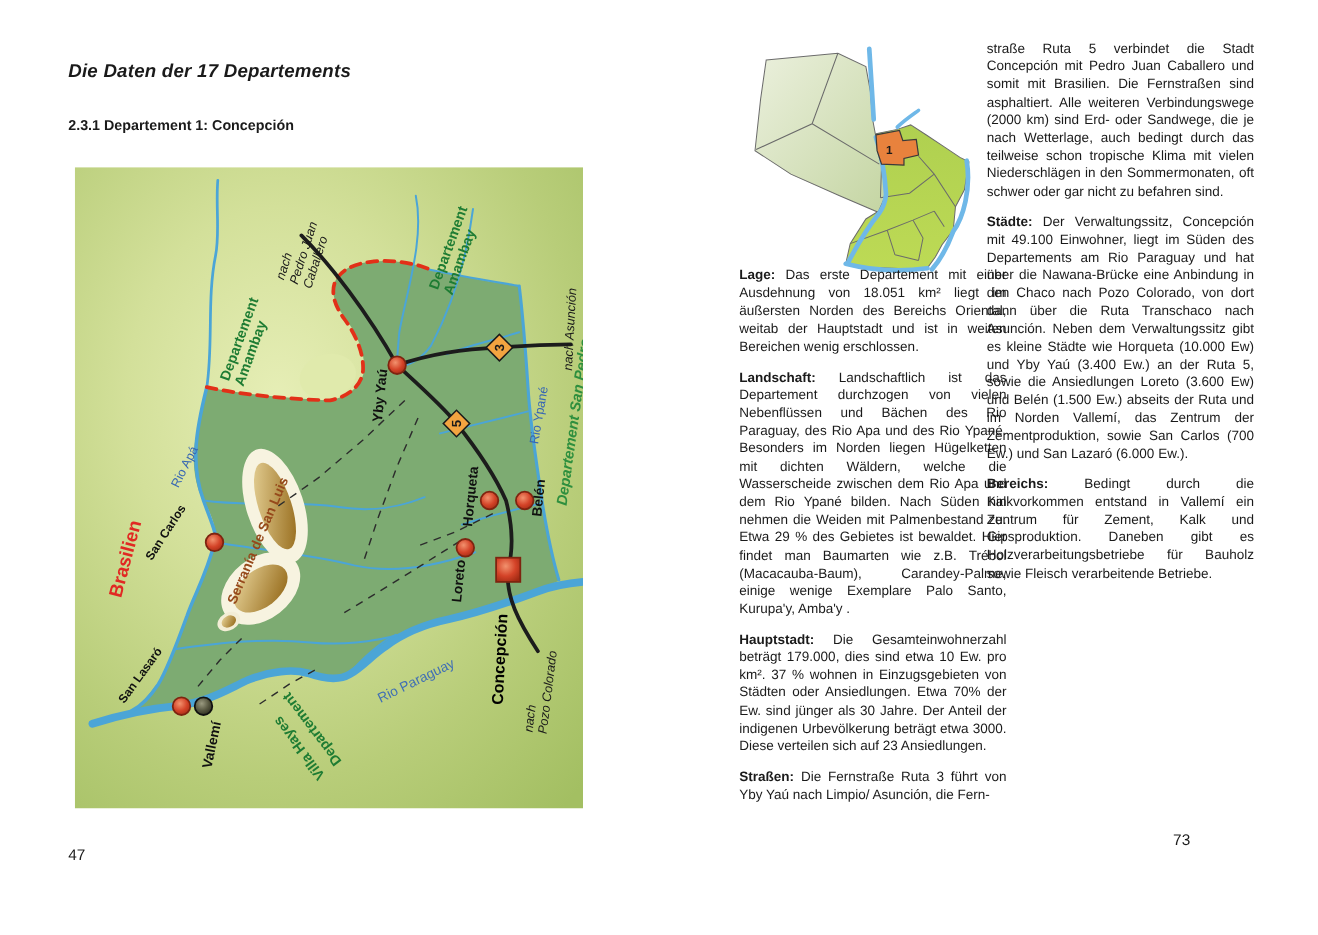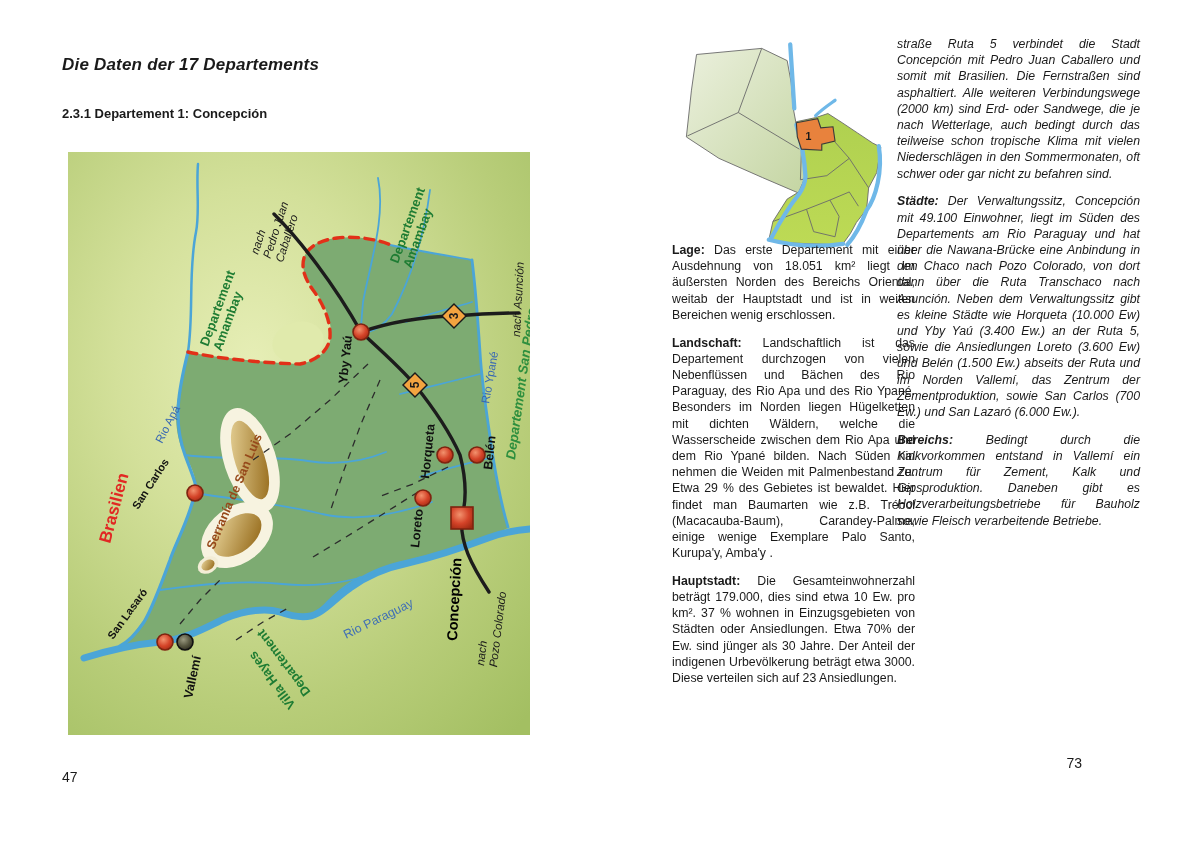--- a/index.html
+++ b/index.html
@@ -10,21 +10,21 @@
   .title{position:absolute;left:62px;top:55px;font-size:17px;font-weight:bold;letter-spacing:.2px;font-style:italic;}
   .subtitle{position:absolute;left:62px;top:106px;font-size:13px;font-weight:bold;}
   .map-wrap{position:absolute;left:68px;top:152px;width:462px;height:583px;}
   .pagenum-left{position:absolute;left:62px;top:769px;font-size:14px;}
   .pagenum-right{position:absolute;left:1034px;top:755px;width:48px;text-align:right;font-size:14px;}
 
   
   .locator{position:absolute;left:666px;top:27px;width:224px;height:224px;}
   .col{position:absolute;width:243px;font-size:12.3px;line-height:16.2px;text-align:justify;}
   .col-middle{left:648px;top:242px;margin-left:24px;}
-  .col-right{left:897px;top:36px;font-style:italic;}
+  .col-right{left:897px;top:36px;}
   .para{margin:0 0 11.5px 0;}
   .para b{font-weight:bold;}
 
   
   svg text{font-family:"Liberation Sans",sans-serif;}
   .ml{paint-order:stroke;}
   .dir{font-style:italic;font-size:11.5px;fill:#1a1a1a;}
   .depgreen{font-weight:bold;font-size:13px;fill:#1e7c33;}
   .sanpedro{font-weight:bold;font-style:italic;font-size:13.5px;fill:#2e8f3e;}
   .river{font-size:11.5px;fill:#3767b3;}
@@ -207,20 +207,21 @@
       </g>
       <path fill="#e8823d" stroke="#3a3a3a" stroke-width="1.1" d="M128,94 L149,90 L152,99 L164,98 L166,112 L153,115 L153,121 L133,120 L129,108 Z"></path>
       <text class="locnum" x="140" y="111">1</text>
     </svg>
   </div>
 
   <div class="col col-middle">
       <p class="para"><b>Lage: </b>Das erste Departement mit einer Ausdehnung von 18.051 km² liegt im äußersten Norden des Bereichs Oriental, weitab der Hauptstadt und ist in weiten Bereichen wenig erschlossen.</p>
       <p class="para"><b>Landschaft: </b>Landschaftlich ist das Departement durchzogen von vielen Nebenflüssen und Bächen des Rio Paraguay, des Rio Apa und des Rio Ypané. Besonders im Norden liegen Hügelketten mit dichten Wäldern, welche die Wasserscheide zwischen dem Rio Apa und dem Rio Ypané bilden. Nach Süden hin nehmen die Weiden mit Palmenbestand zu. Etwa 29 % des Gebietes ist bewaldet. Hier findet man Baumarten wie z.B. Trébol (Macacauba-Baum), Carandey-Palme, einige wenige Exemplare Palo Santo, Kurupa'y, Amba'y .</p>
       <p class="para"><b>Hauptstadt: </b>Die Gesamteinwohnerzahl beträgt 179.000, dies sind etwa 10 Ew. pro km². 37 % wohnen in Einzugsgebieten von Städten oder Ansiedlungen. Etwa 70% der Ew. sind jünger als 30 Jahre. Der Anteil der indigenen Urbevölkerung beträgt etwa 3000. Diese verteilen sich auf 23 Ansiedlungen.</p>
+      <p class="para"><b>Straßen: </b>Die Fernstraße Ruta 3 führt von Yby Yaú nach Limpio/ Asunción, die Fern-</p>
     </div>
   <div class="col col-right">
       <p class="para">straße Ruta 5 verbindet die Stadt Concepción mit Pedro Juan Caballero und somit mit Brasilien. Die Fernstraßen sind asphaltiert. Alle weiteren Verbindungswege (2000 km) sind Erd- oder Sandwege, die je nach Wetterlage, auch bedingt durch das teilweise schon tropische Klima mit vielen Niederschlägen in den Sommermonaten, oft schwer oder gar nicht zu befahren sind.</p>
       <p class="para"><b>Städte: </b>Der Verwaltungssitz, Concepción mit 49.100 Einwohner, liegt im Süden des Departements am Rio Paraguay und hat über die Nawana-Brücke eine Anbindung in den Chaco nach Pozo Colorado, von dort dann über die Ruta Transchaco nach Asunción. Neben dem Verwaltungssitz gibt es kleine Städte wie Horqueta (10.000 Ew) und Yby Yaú (3.400 Ew.) an der Ruta 5, sowie die Ansiedlungen Loreto (3.600 Ew) und Belén (1.500 Ew.) abseits der Ruta und im Norden Vallemí, das Zentrum der Zementproduktion, sowie San Carlos (700 Ew.) und San Lazaró (6.000 Ew.).</p>
       <p class="para"><b>Bereichs: </b>Bedingt durch die Kalkvorkommen entstand in Vallemí ein Zentrum für Zement, Kalk und Gipsproduktion. Daneben gibt es Holzverarbeitungsbetriebe für Bauholz sowie Fleisch verarbeitende Betriebe.</p>
     </div>
 
   <div class="pagenum-right">73</div>
 </div>
 

